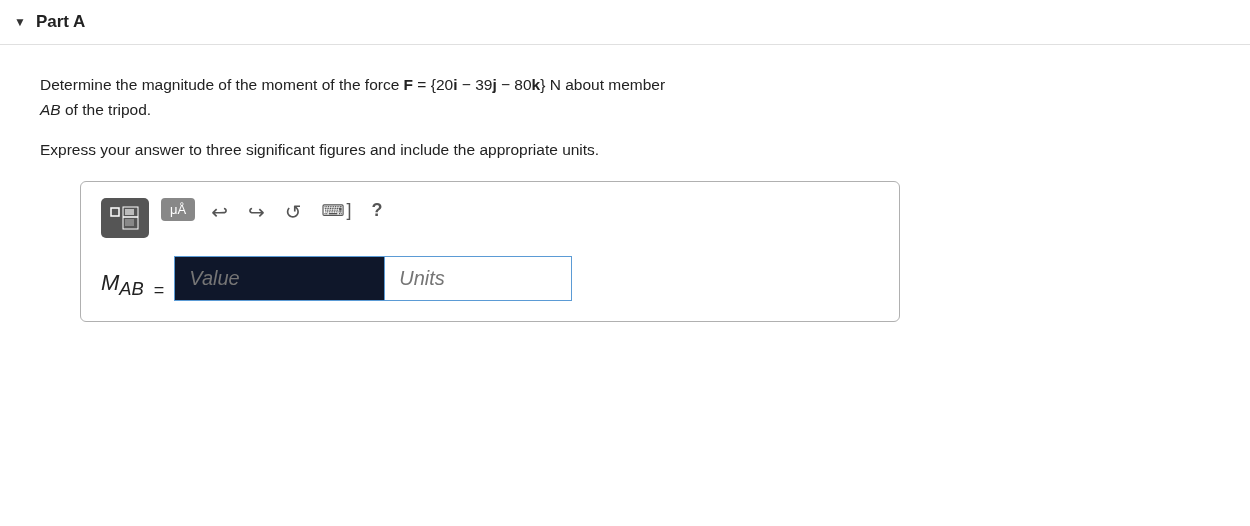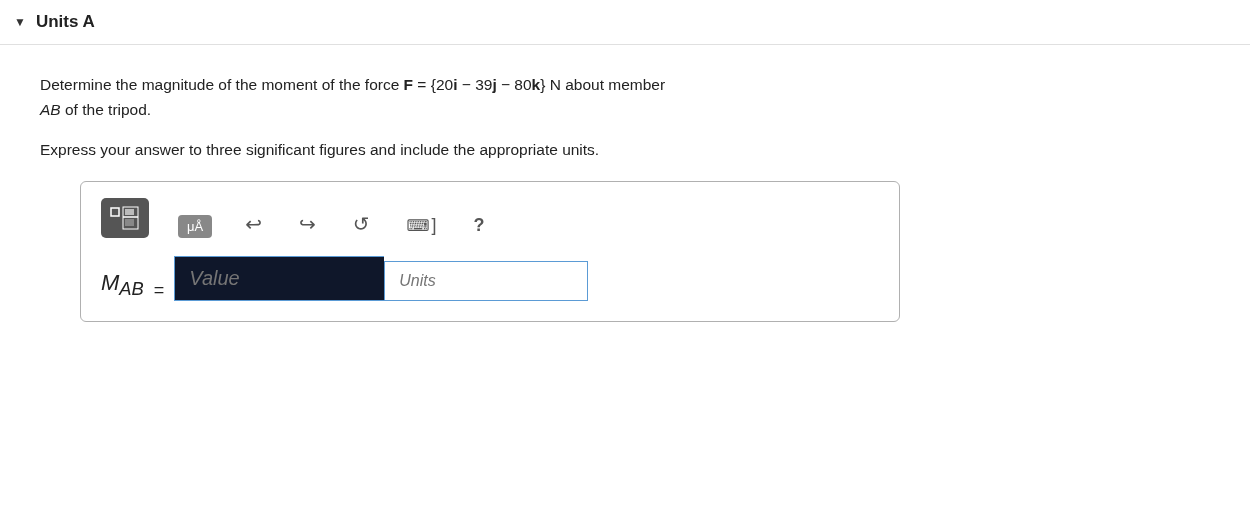--- a/index.html
+++ b/index.html
@@ -62,22 +62,22 @@
       border: 1px solid #b0b0b0;
       border-radius: 6px;
       padding: 16px 20px 20px 20px;
       max-width: 820px;
       margin-left: 40px;
       background: #fff;
     }
 
     .toolbar {
       display: flex;
-      align-items: flex-end;
-      gap: 29px;
+      align-items: flex-start;
+      gap: 12px;
       margin-bottom: 18px;
     }
 
     .toolbar-btn-fraction {
       background: #555;
       border-radius: 5px;
       padding: 6px 8px;
       display: flex;
       align-items: center;
       gap: 1px;
@@ -163,24 +163,24 @@
       color: #aaa;
       width: 210px;
       outline: none;
       background: #0f172a;
       font-family: Arial, sans-serif;
     }
 
     .units-input {
       border: 1.5px solid #5b9bd5;
       padding: 10px 14px;
-      font-size: 16px;
+      font-size: 20px;
       font-style: italic;
       color: #7f1d1d;
-      width: 204px;
+      width: 188px;
       outline: none;
       background: #fff;
       font-family: Arial, sans-serif;
     }
 
     .mu-symbol {
       font-size: 13px;
       line-height: 1;
     }
 
@@ -189,21 +189,21 @@
     .math-vec { font-weight: bold; }
     .math-italic { font-style: italic; }
   </style>
 </head>
 <body>
 
 <div class="page-container">
 
   <div class="part-header">
     <span class="part-arrow">▼</span>
-    <span class="part-title">Units A</span>
+    <span class="part-title">Part A</span>
   </div>
 
   <div class="content-area">
 
     <div class="problem-text">
       <span>Determine the magnitude of the moment of the force </span><span class="math-f">F</span><span> = {20</span><span class="math-vec">i</span><span> − 39</span><span class="math-vec">j</span><span> − 80</span><span class="math-vec">k</span><span>} N about member</span><br>
       <span class="math-italic">AB</span><span> of the tripod.</span>
     </div>
 
     <div class="bold-instruction">Express your answer to three significant figures and include the appropriate units.</div>

